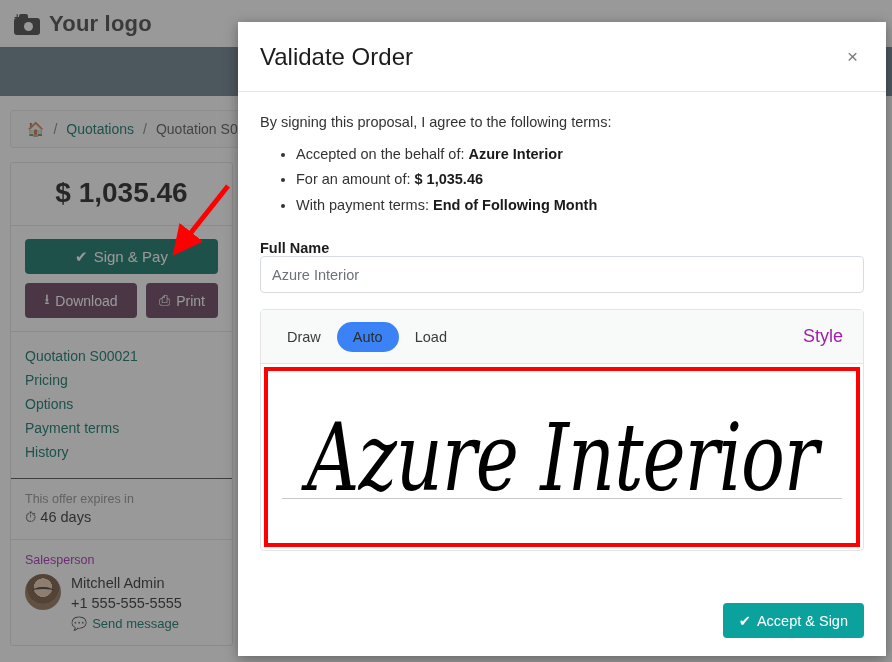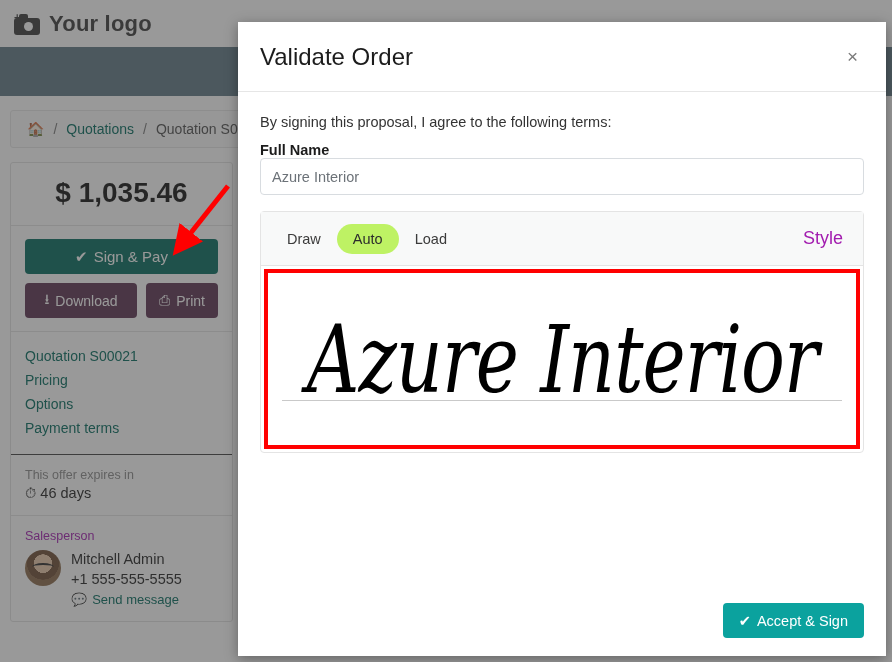--- a/index.html
+++ b/index.html
@@ -145,21 +145,21 @@
   .sig-panel { margin-top: 16px; border: 1px solid #e4e4e4; border-radius: 4px; background: #ffffff; }
   .sig-tabs {
     background: #f8f9f9; border-bottom: 1px solid #e4e4e4;
     display: flex; align-items: center; padding: 8px 10px; height: 54px;
   }
   .tab {
     font-size: 14.5px; color: #3b3b3b; padding: 7px 16px; border-radius: 4px;
     background: transparent; border: none; cursor: pointer;
     font-family: "Liberation Sans", sans-serif;
   }
-  .tab.active { background: #bef264; color: #2c2c2c; border-radius: 15px; }
+  .tab.active { background: #3b82f6; color: #2c2c2c; border-radius: 15px; }
   .tabs-spacer { flex: 1 1 auto; }
   .style-link { font-size: 18px; color: #a21caf; text-decoration: none; padding-right: 10px; cursor: pointer; }
 
   .sig-canvas-wrap { position: relative; padding: 0; }
   .sig-canvas {
     position: relative; height: 180px; background: #ffffff;
     border: 4px solid #ff0000; margin: 3px;
     display: flex; align-items: center; justify-content: center; overflow: hidden;
   }
   .sig-baseline {
@@ -236,20 +236,21 @@
               <span>Print</span>
             </button>
           </div>
         </div>
 
         <div class="links">
           <a href="#">Quotation S00021</a>
           <a href="#">Pricing</a>
           <a href="#">Options</a>
           <a href="#">Payment terms</a>
+          <a href="#">History</a>
         </div>
 
         <div class="sc-section">
           <div class="expire-label">This offer expires in</div>
           <div class="expire-val">
             <span>⏱</span>
             <span>46 days</span>
           </div>
         </div>
 
@@ -278,20 +279,31 @@
 
     <div class="modal-head">
       <div class="modal-title">Validate Order</div>
       <button class="modal-close">×</button>
     </div>
 
     <div class="modal-body">
 
       <p class="intro">By signing this proposal, I agree to the following terms:</p>
 
+      <ul class="terms">
+        <li>
+          <span>Accepted on the behalf of: </span><b>Azure Interior</b>
+        </li>
+        <li>
+          <span>For an amount of: </span><b>$ 1,035.46</b>
+        </li>
+        <li>
+          <span>With payment terms: </span><b>End of Following Month</b>
+        </li>
+      </ul>
 
       <div class="field-label">Full Name</div>
       <input class="name-input" type="text" value="Azure Interior" style="">
       
 
       <div class="sig-panel">
         <div class="sig-tabs">
           <button class="tab">Draw</button>
           <button class="tab active">Auto</button>
           <button class="tab">Load</button>

